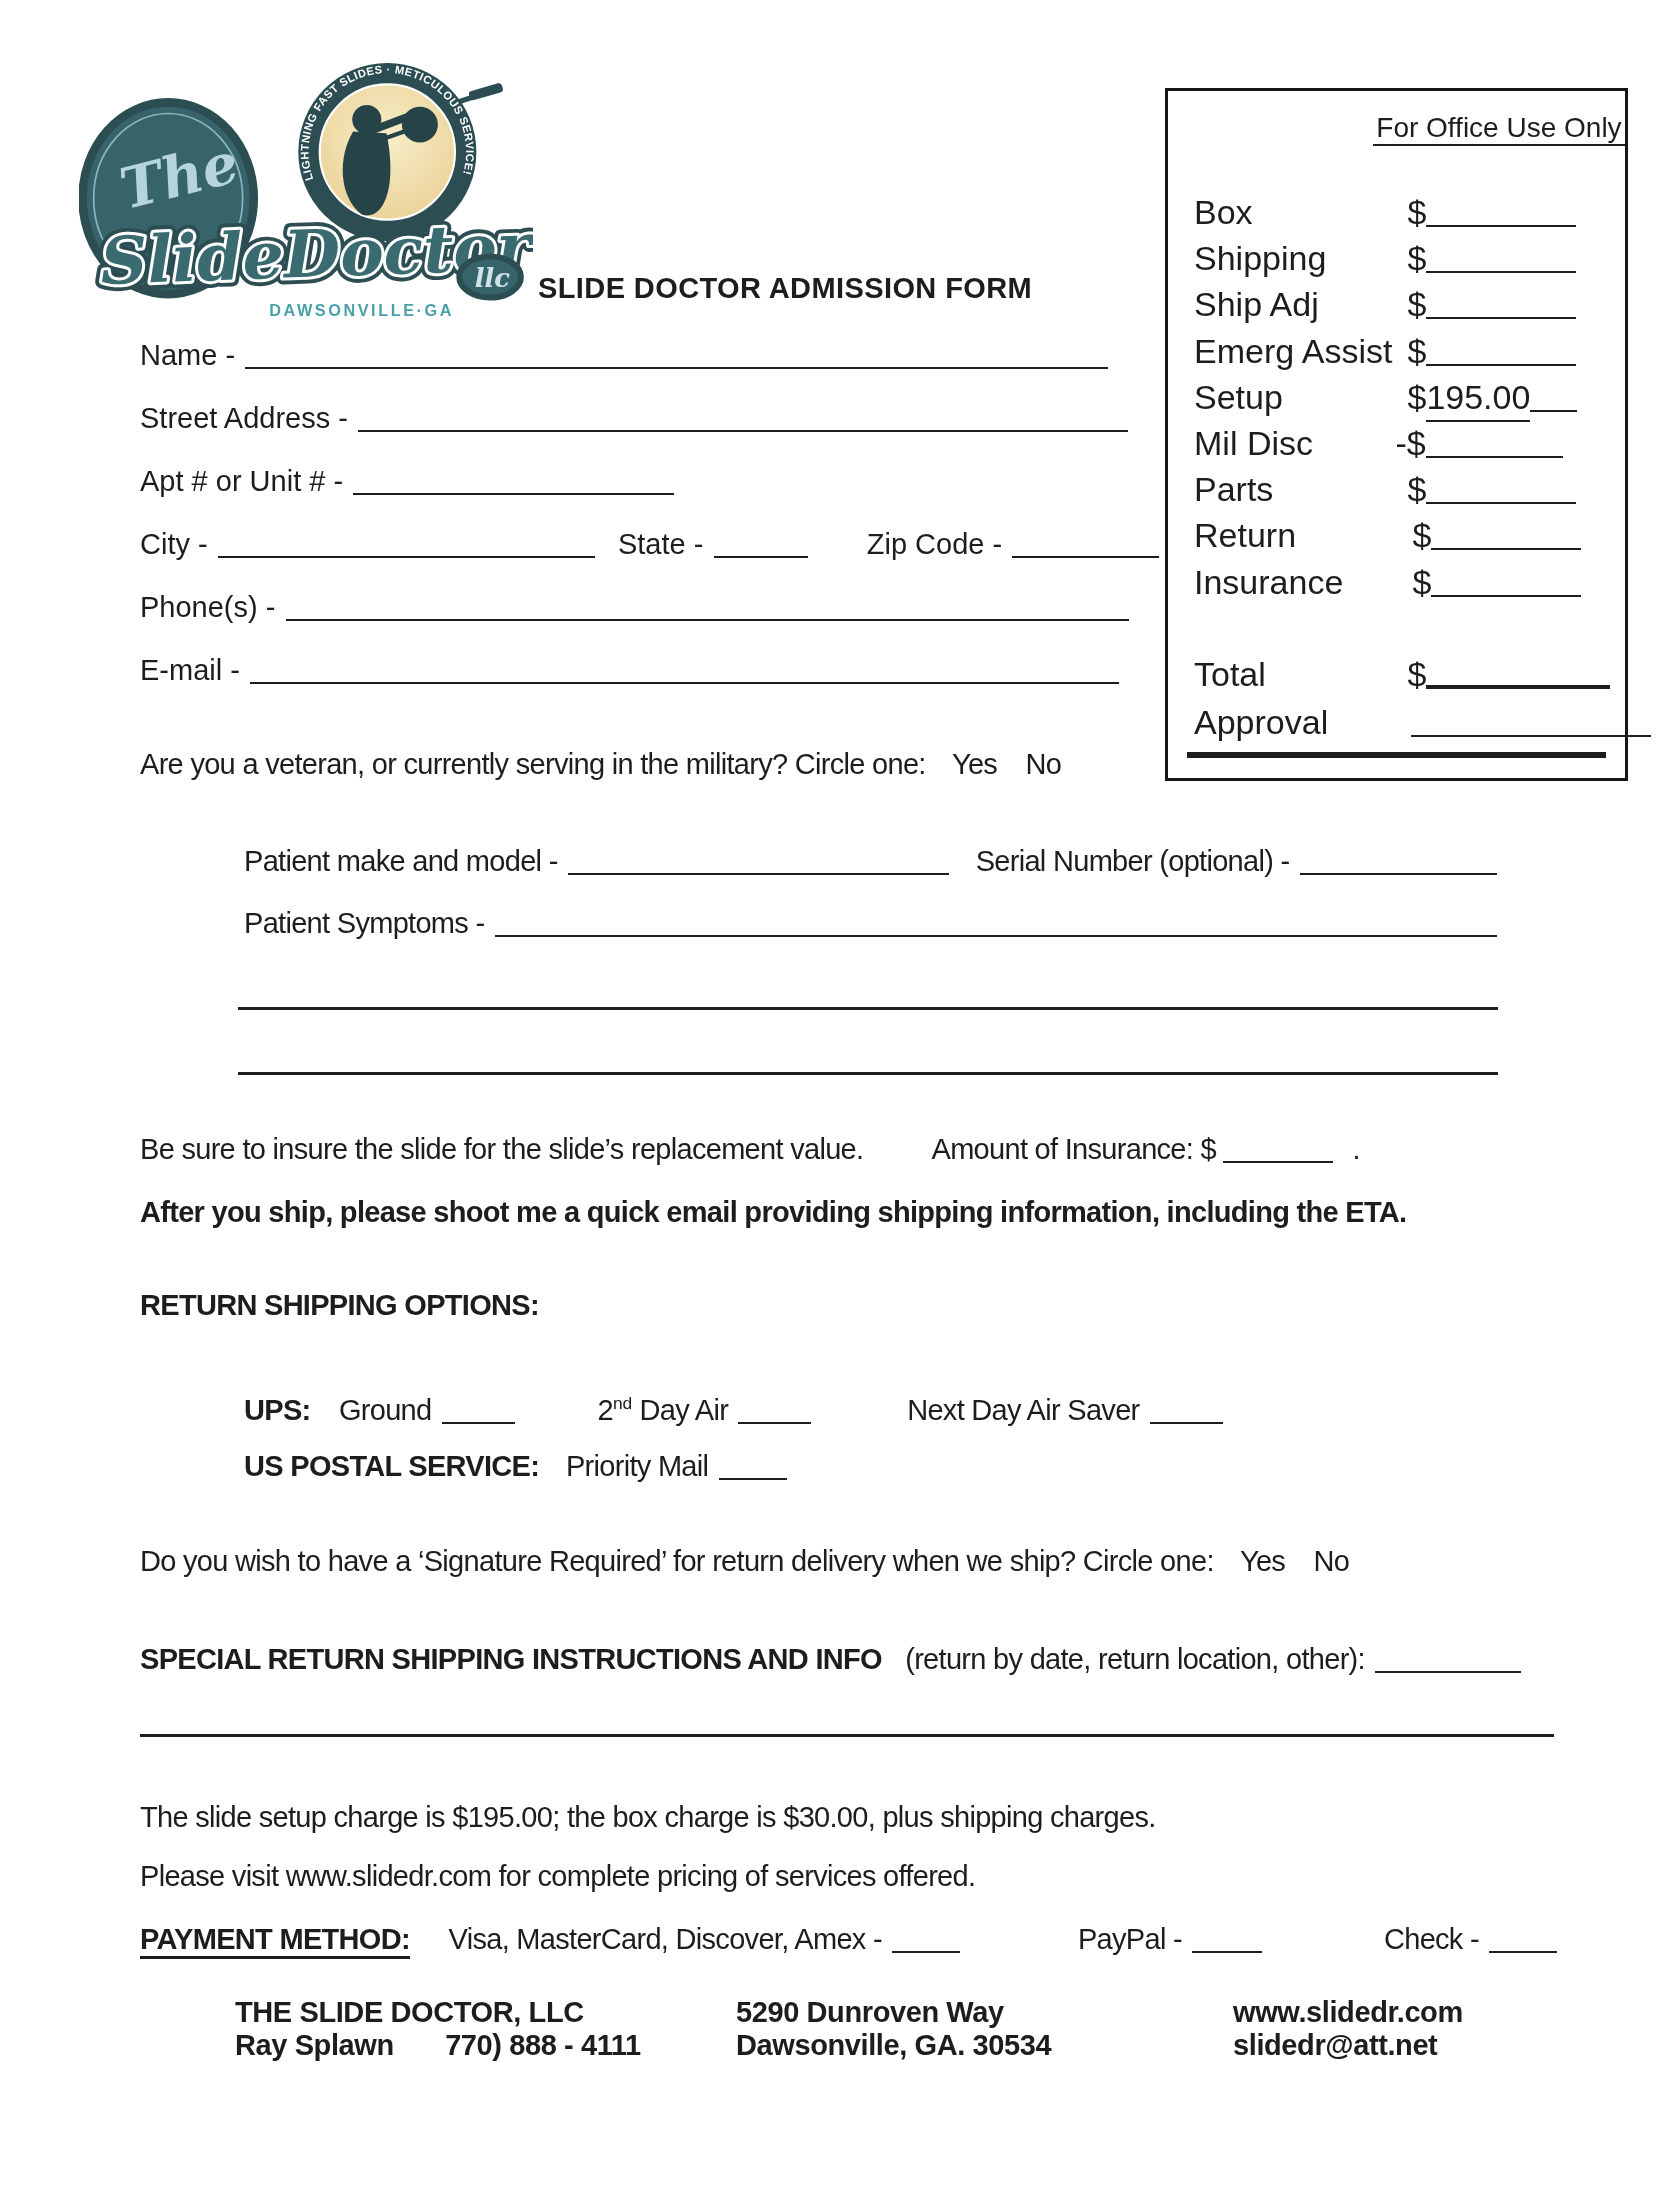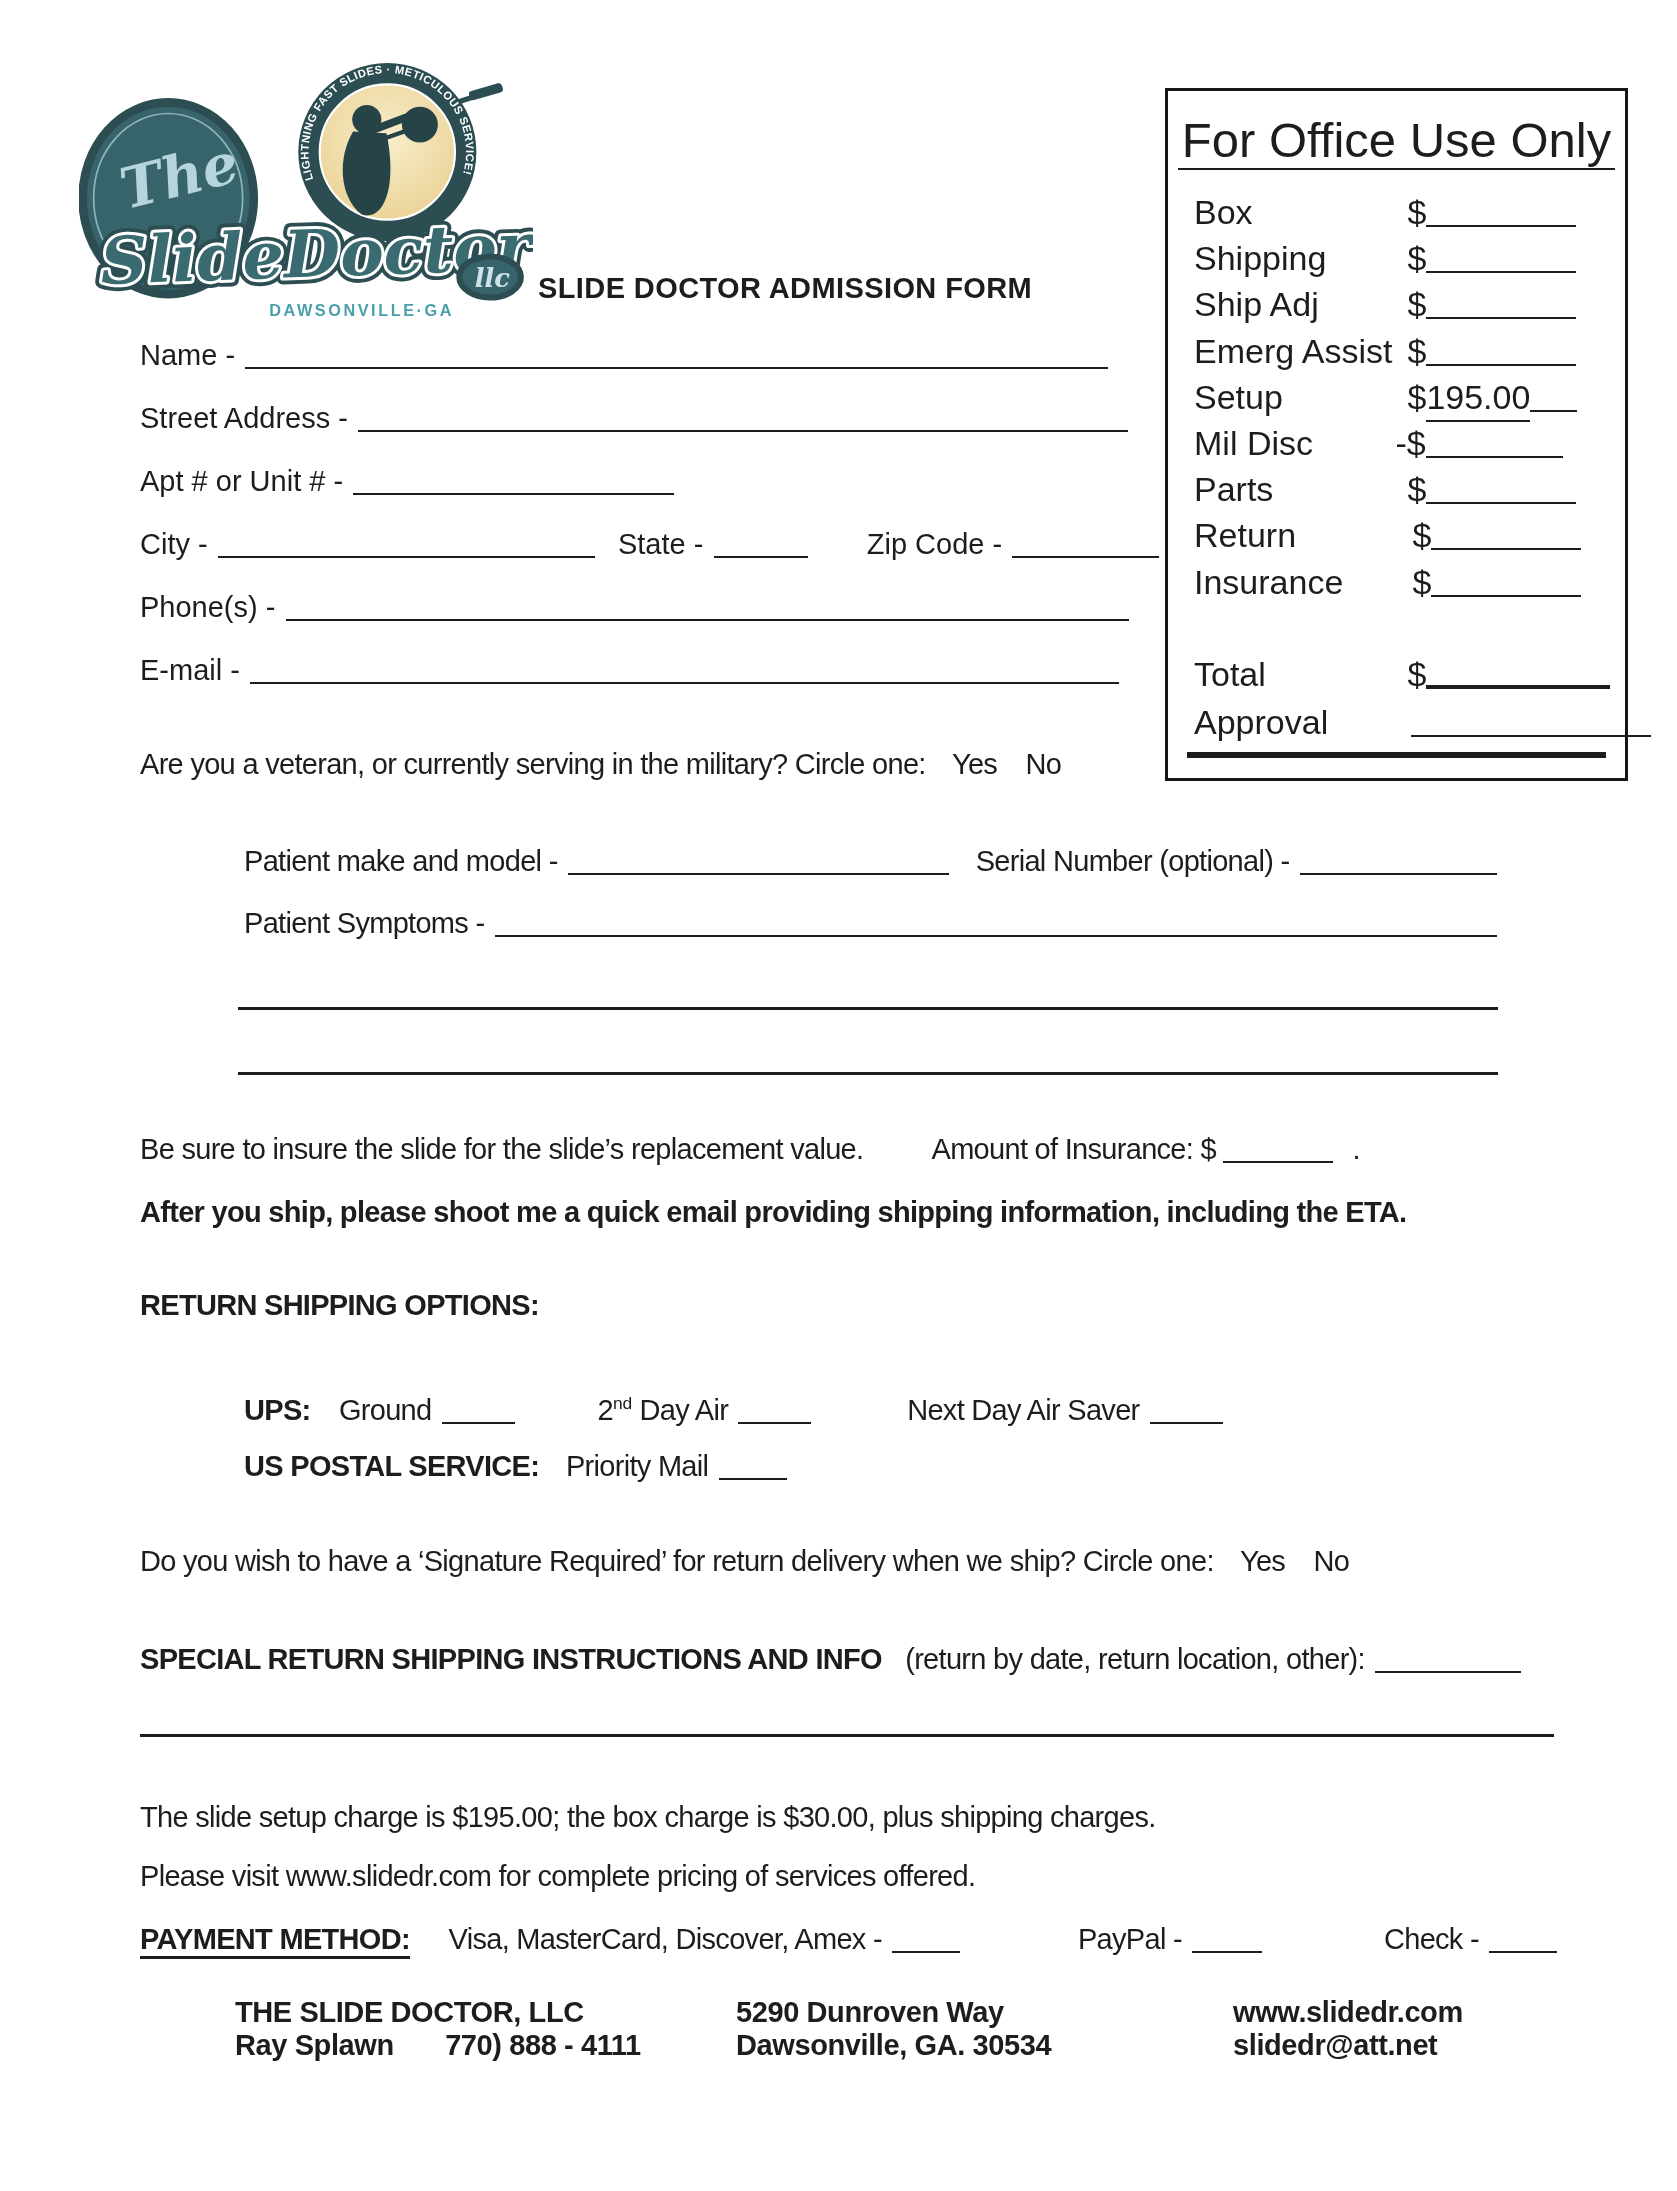--- a/index.html
+++ b/index.html
@@ -18,21 +18,21 @@
   sup.ord { vertical-align:super; font-size:0.6em; letter-spacing:0; }
   .title {
     position:absolute; left:538px; top:272px; font-size:29px; font-weight:bold;
     letter-spacing:0.4px; white-space:nowrap;
   }
   
   .office-box {
     position:absolute; left:1165px; top:88px; width:463px; height:693px;
     border:3.4px solid #161616; box-sizing:border-box;
   }
-  .ob-title { position:absolute; top:20.5px; left:0; width:100%; text-align:center; font-size:49px; }
+  .ob-title { position:absolute; top:20.5px; left:0; width:100%; text-align:right; font-size:28px; }
   .ob-title span { border-bottom:2.6px solid #1d1d1d; padding:0 3.4px 1.7px 3.4px; }
   .ob-row { position:absolute; left:26px; font-size:34px; line-height:39px; white-space:nowrap; }
   .ob-label { display:inline-block; width:204px; }
   .ob-cash { display:inline-block; }
   .ob-line { display:inline-block; border-bottom:2.6px solid #1d1d1d; position:relative; top:3.4px; height:1.7px; }
   .ob-rule { position:absolute; left:19px; top:661px; width:419px; height:6px; background:#1d1d1d; }
   .hline { position:absolute; height:3.4px; background:#1d1d1d; }
   .blankline { position:absolute; height:2.6px; background:#1d1d1d; }
   .footer-col { position:absolute; font-size:29px; font-weight:bold; line-height:33px; letter-spacing:-0.4px; white-space:nowrap; }
   .pm-label { border-bottom:3.4px solid #1d1d1d; padding-bottom:1px; }

